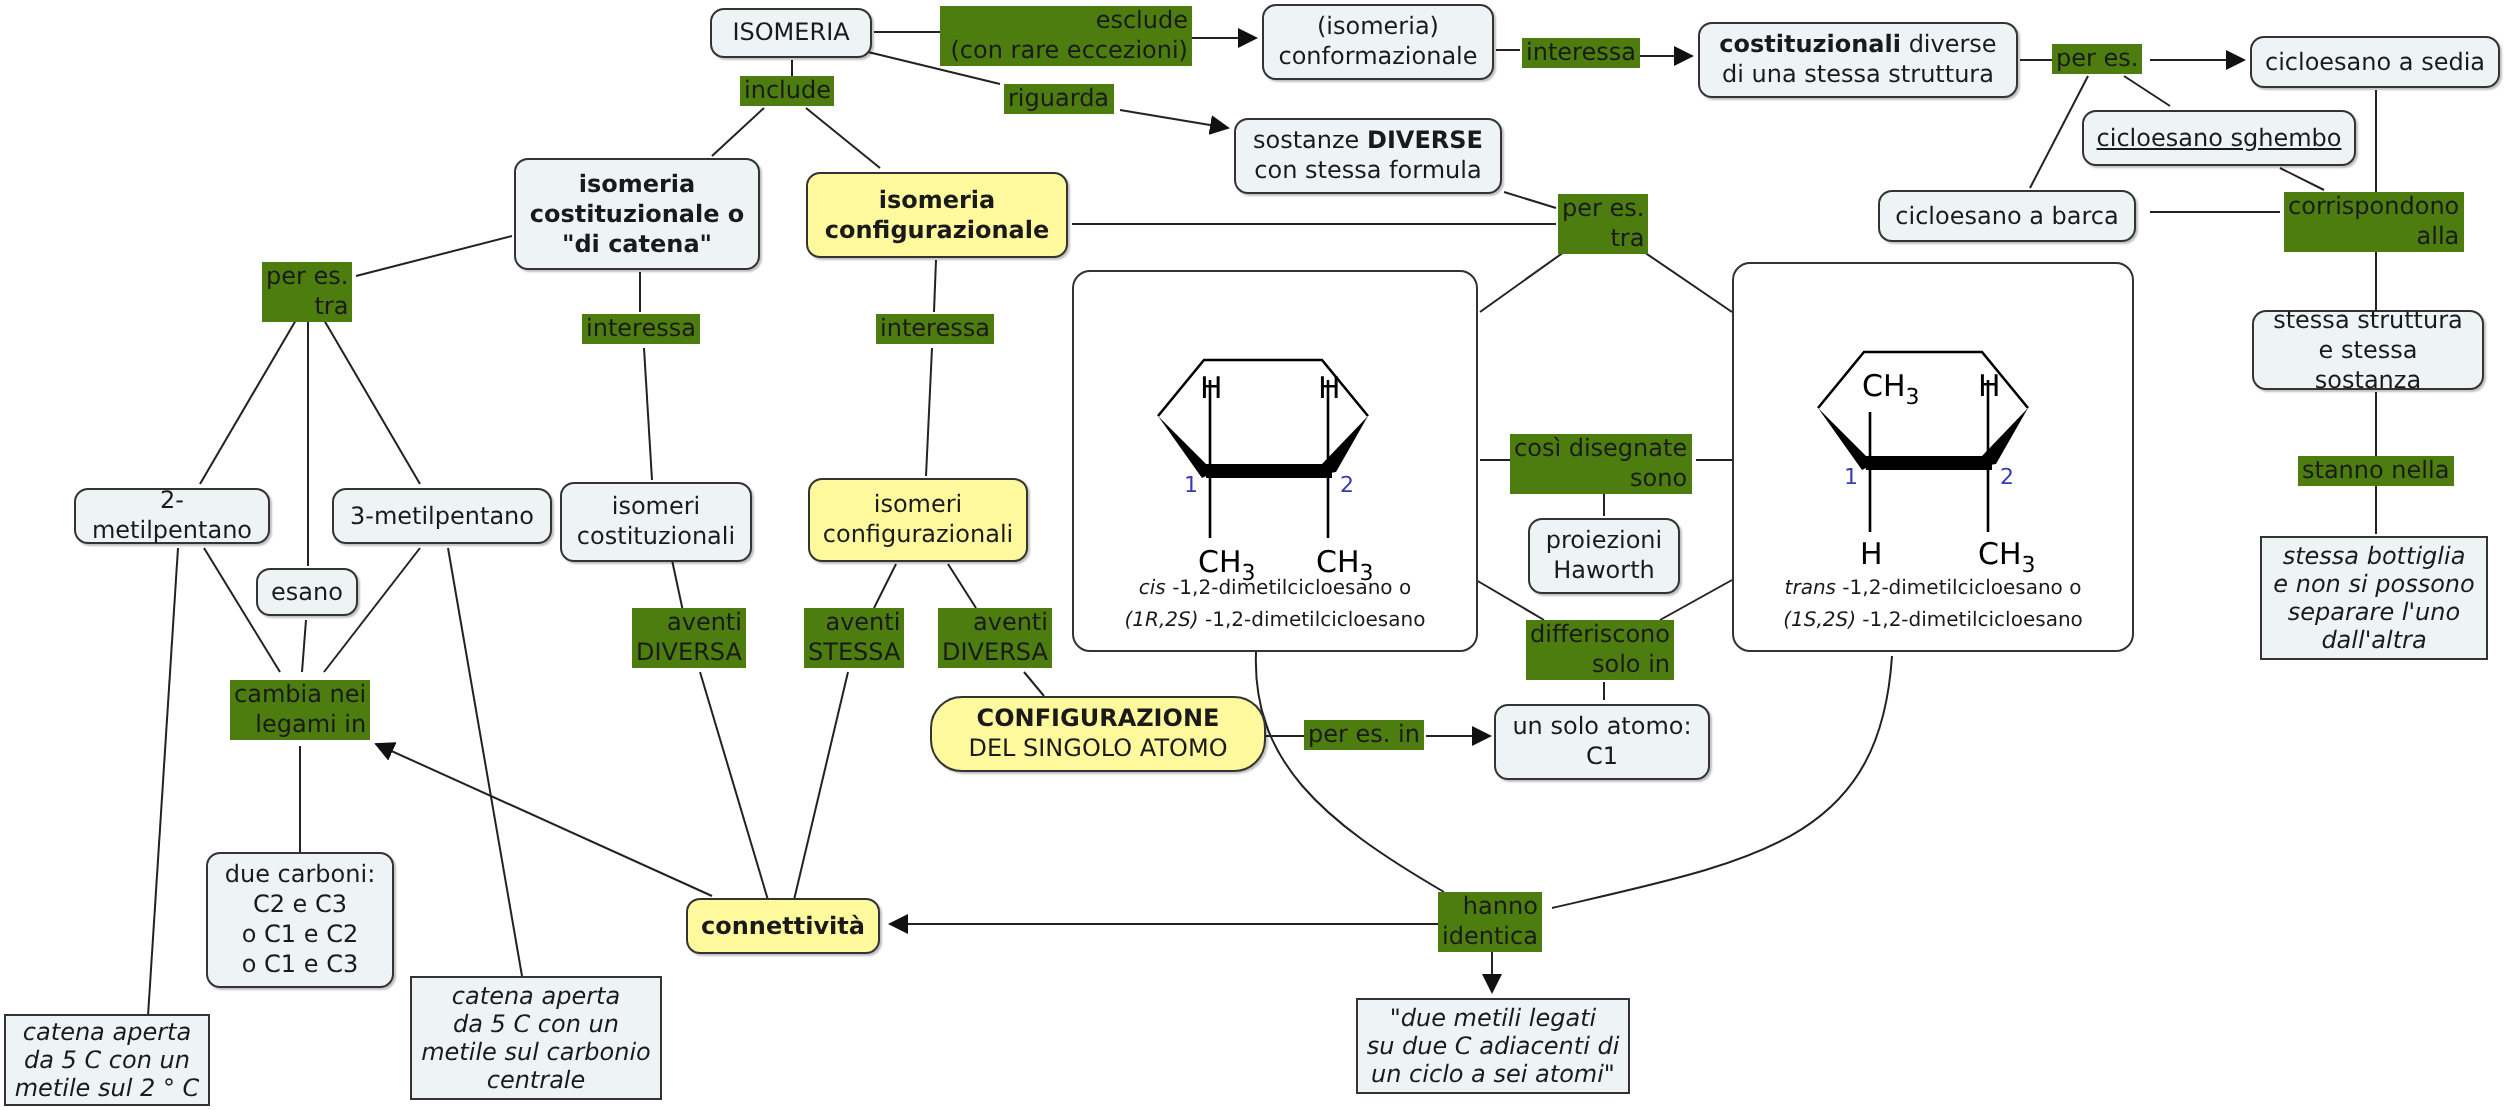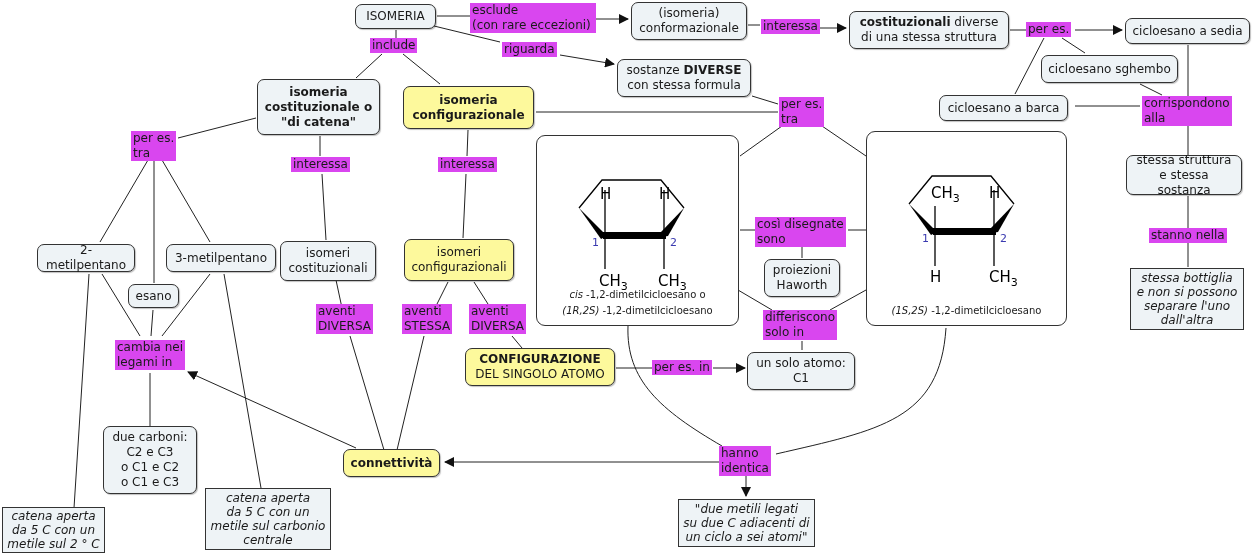--- a/index.html
+++ b/index.html
@@ -8,21 +8,21 @@
     svg.links { position: absolute; left: 0; top: 0; width: 1252px; height: 555px; }
     .node { position: absolute; box-sizing: border-box; border: 1px solid #333;
             border-radius: 7px; background: #eef3f6; text-align: center;
             line-height: 15px; display: flex; flex-direction: column;
             justify-content: center; align-items: center; padding: 2px 4px;
             box-shadow: 1px 1px 1px rgba(0,0,0,0.25); }
     .node.yellow { background: #fdf99c; }
     .node.rect { border-radius: 0; box-shadow: none; font-style: italic; }
     .node.mol { background: #ffffff; border-radius: 9px; box-shadow: none; }
     .node b { font-weight: bold; }
-    .lbl { position: absolute; text-align: left; line-height: 15px; background: #d946ef;
+    .lbl { position: absolute; text-align: right; line-height: 15px; background: #4d7c0f;
            white-space: nowrap; padding: 0 2px; }
     .mol-caption { position: absolute; left: 0; right: 0; bottom: 6px; text-align: center;
                    line-height: 16px; font-size: 10px; }
     .mol-svg { position: absolute; left: 0; top: 0; }
     .atom { font-size: 15px; font-family: "DejaVu Sans", sans-serif; }
     .idx { font-size: 11px; fill: #3a3ab0; }
     .bold { font-weight: bold; }
   </style>
 </head>
 <body>
@@ -120,21 +120,21 @@
 
 <div class="node" style="left:849px;top:11px;width:160px;height:38px;">
   <span><b>costituzionali</b><span> diverse</span></span>
   <span>di una stessa struttura</span>
 </div>
 
 <div class="node" style="left:1125px;top:18px;width:125px;height:26px;">
   <span>cicloesano a sedia</span>
 </div>
 
-<div class="node" style="left:1041px;top:55px;width:137px;height:28px;">
+<div class="node" style="left:1041px;top:55px;width:137px;height:28px;text-decoration:underline;">
   <span>cicloesano sghembo</span>
 </div>
 
 <div class="node" style="left:939px;top:95px;width:129px;height:26px;">
   <span>cicloesano a barca</span>
 </div>
 
 <div class="node" style="left:617px;top:59px;width:134px;height:38px;">
   <span><span>sostanze </span><b>DIVERSE</b></span>
   <span>con stessa formula</span>
@@ -223,30 +223,31 @@
     <polygon points="147,72 124,96 125,101 131,100" fill="#000"></polygon>
     <polygon points="66,96 129,96 129,103 66,103" fill="#000"></polygon>
     <text class="atom" x="64" y="66"><tspan>CH</tspan><tspan font-size="11" dy="4">3</tspan></text>
     <text class="atom" x="122" y="66">H</text>
     <text class="idx" x="55" y="110">1</text>
     <text class="idx" x="133" y="110">2</text>
     <text class="atom" x="63" y="150">H</text>
     <text class="atom" x="122" y="150"><tspan>CH</tspan><tspan font-size="11" dy="4">3</tspan></text>
   </svg>
   <div class="mol-caption">
+    <div><i>trans</i><span> -1,2-dimetilcicloesano o</span></div>
     <div><i>(1S,2S)</i><span> -1,2-dimetilcicloesano</span></div>
   </div>
 </div>
 
 <div class="node" style="left:764px;top:259px;width:76px;height:38px;">
   <span>proiezioni</span>
   <span>Haworth</span>
 </div>
 
-<div class="node yellow" style="left:465px;top:348px;width:150px;height:38px;">
+<div class="node yellow" style="left:465px;top:348px;width:168px;height:38px;border-radius:16px;">
   <b>CONFIGURAZIONE</b>
   <span>DEL SINGOLO ATOMO</span>
 </div>
 
 <div class="node" style="left:747px;top:352px;width:108px;height:38px;text-align:center;">
   <span>un solo atomo:</span>
   <span>C1</span>
 </div>
 
 <div class="node" style="left:103px;top:426px;width:94px;height:68px;">

